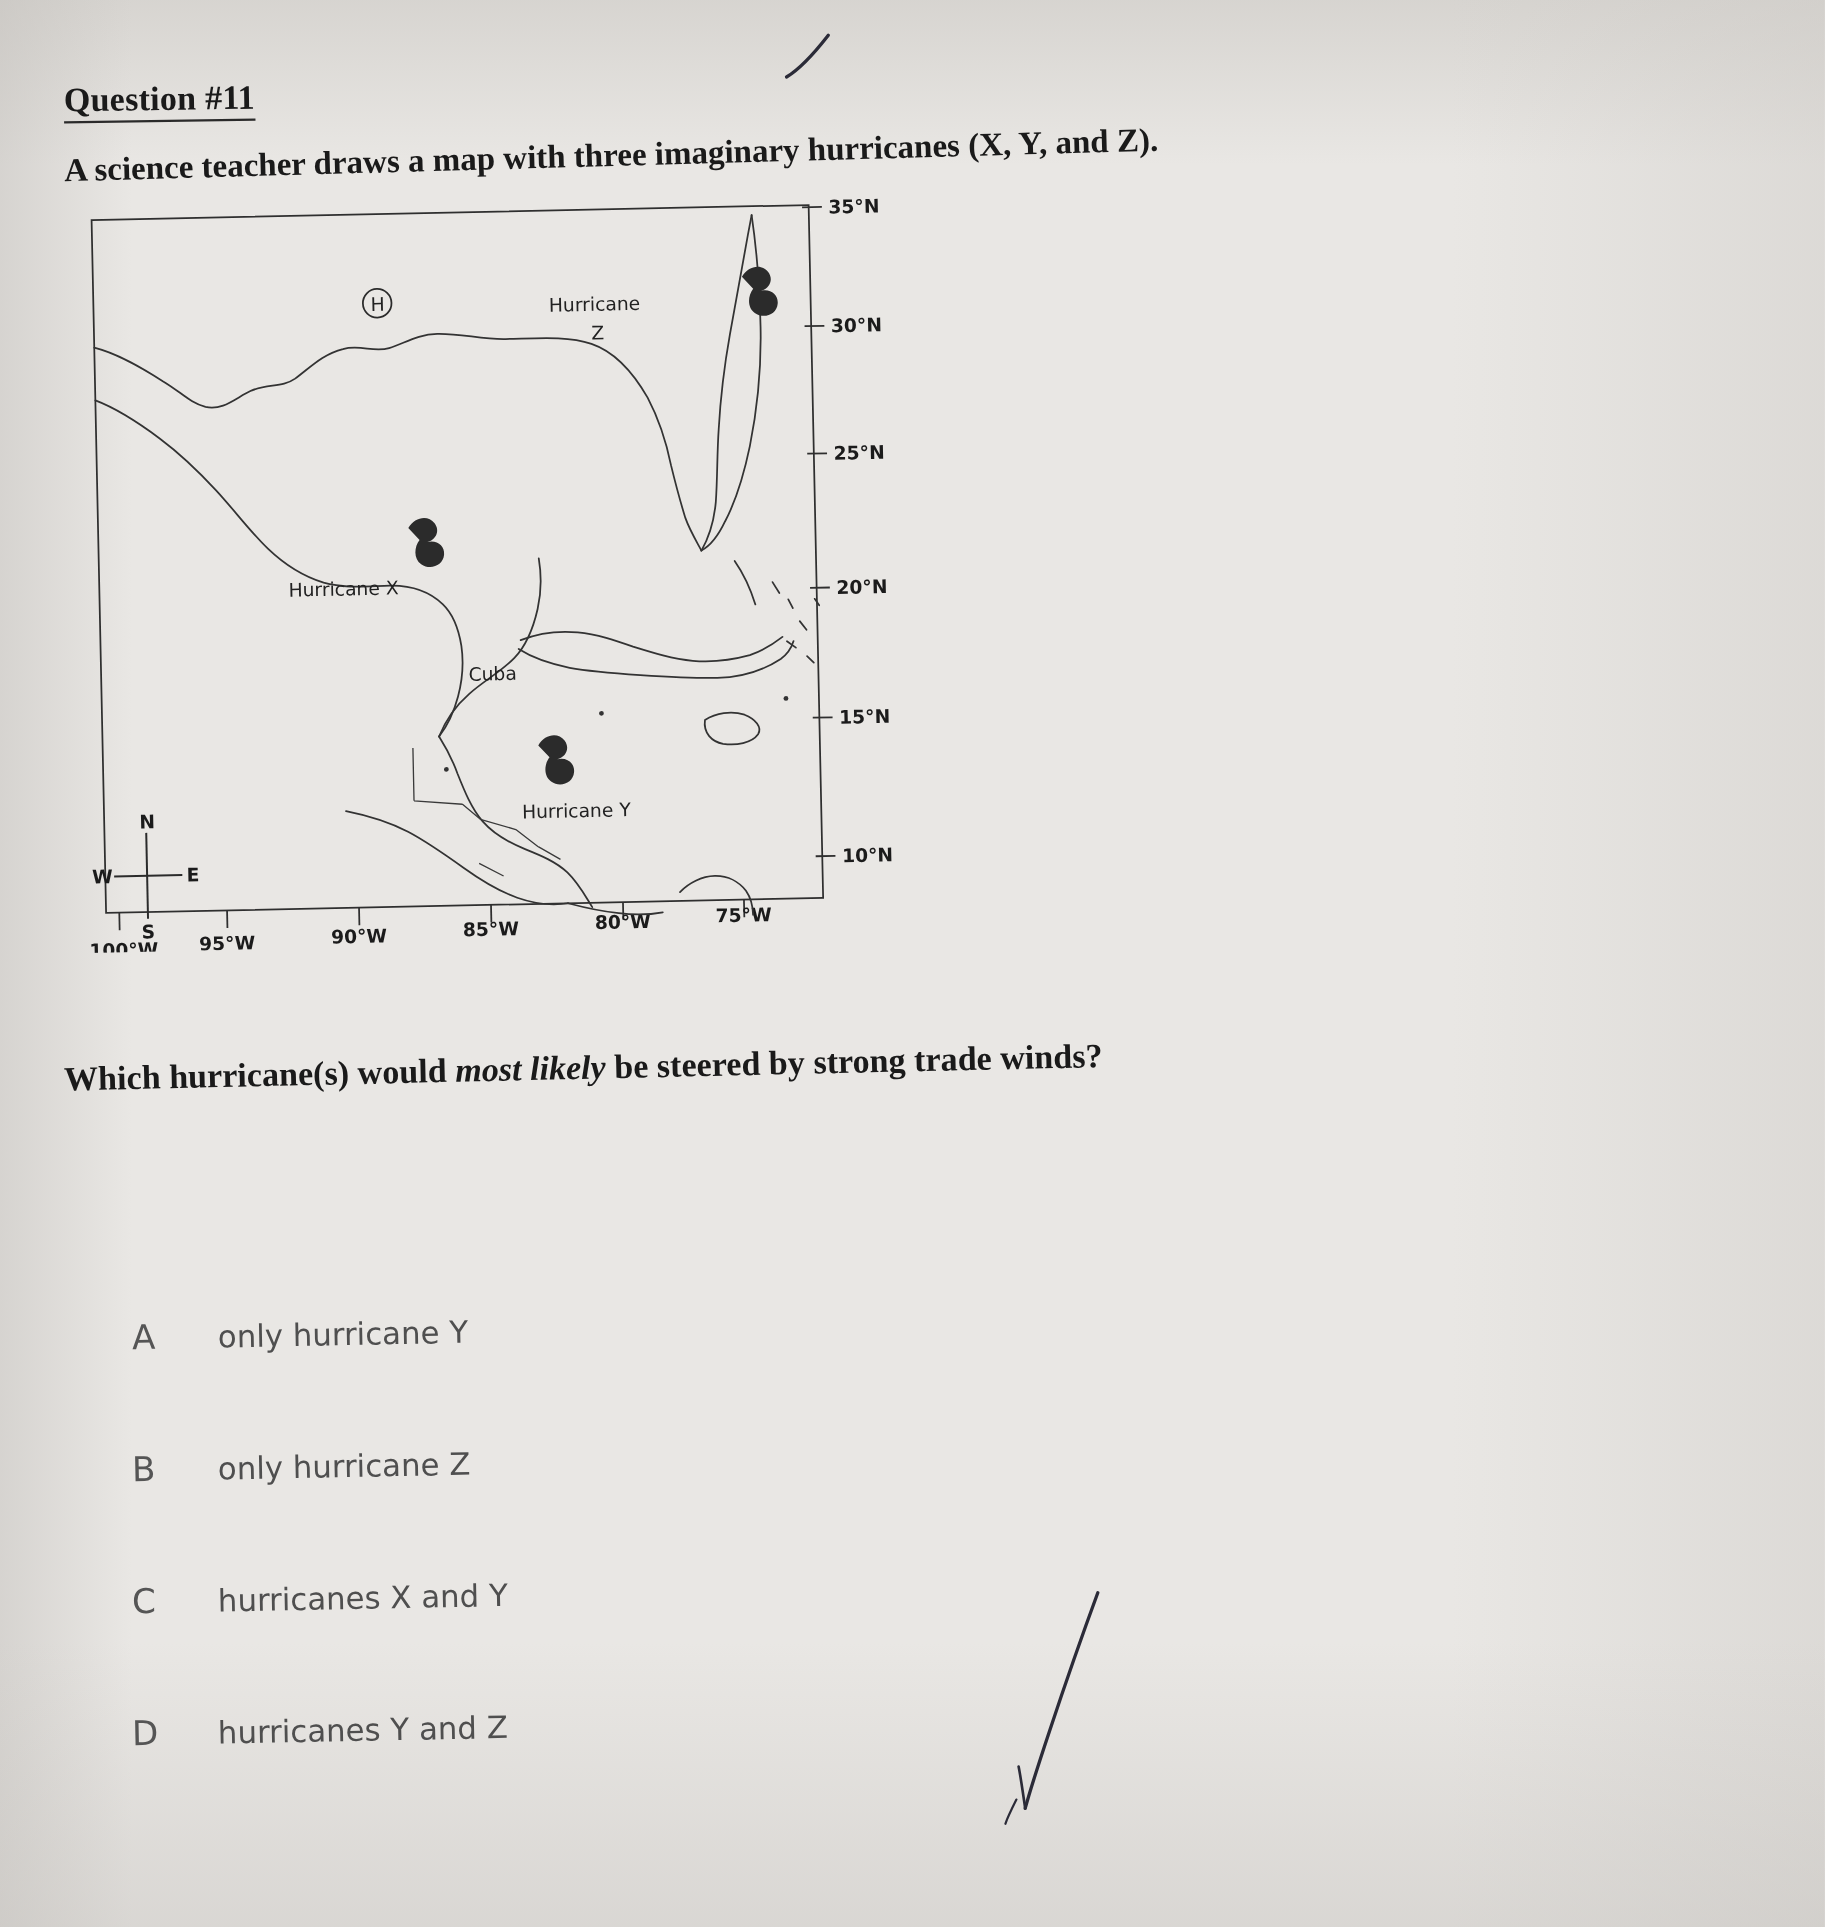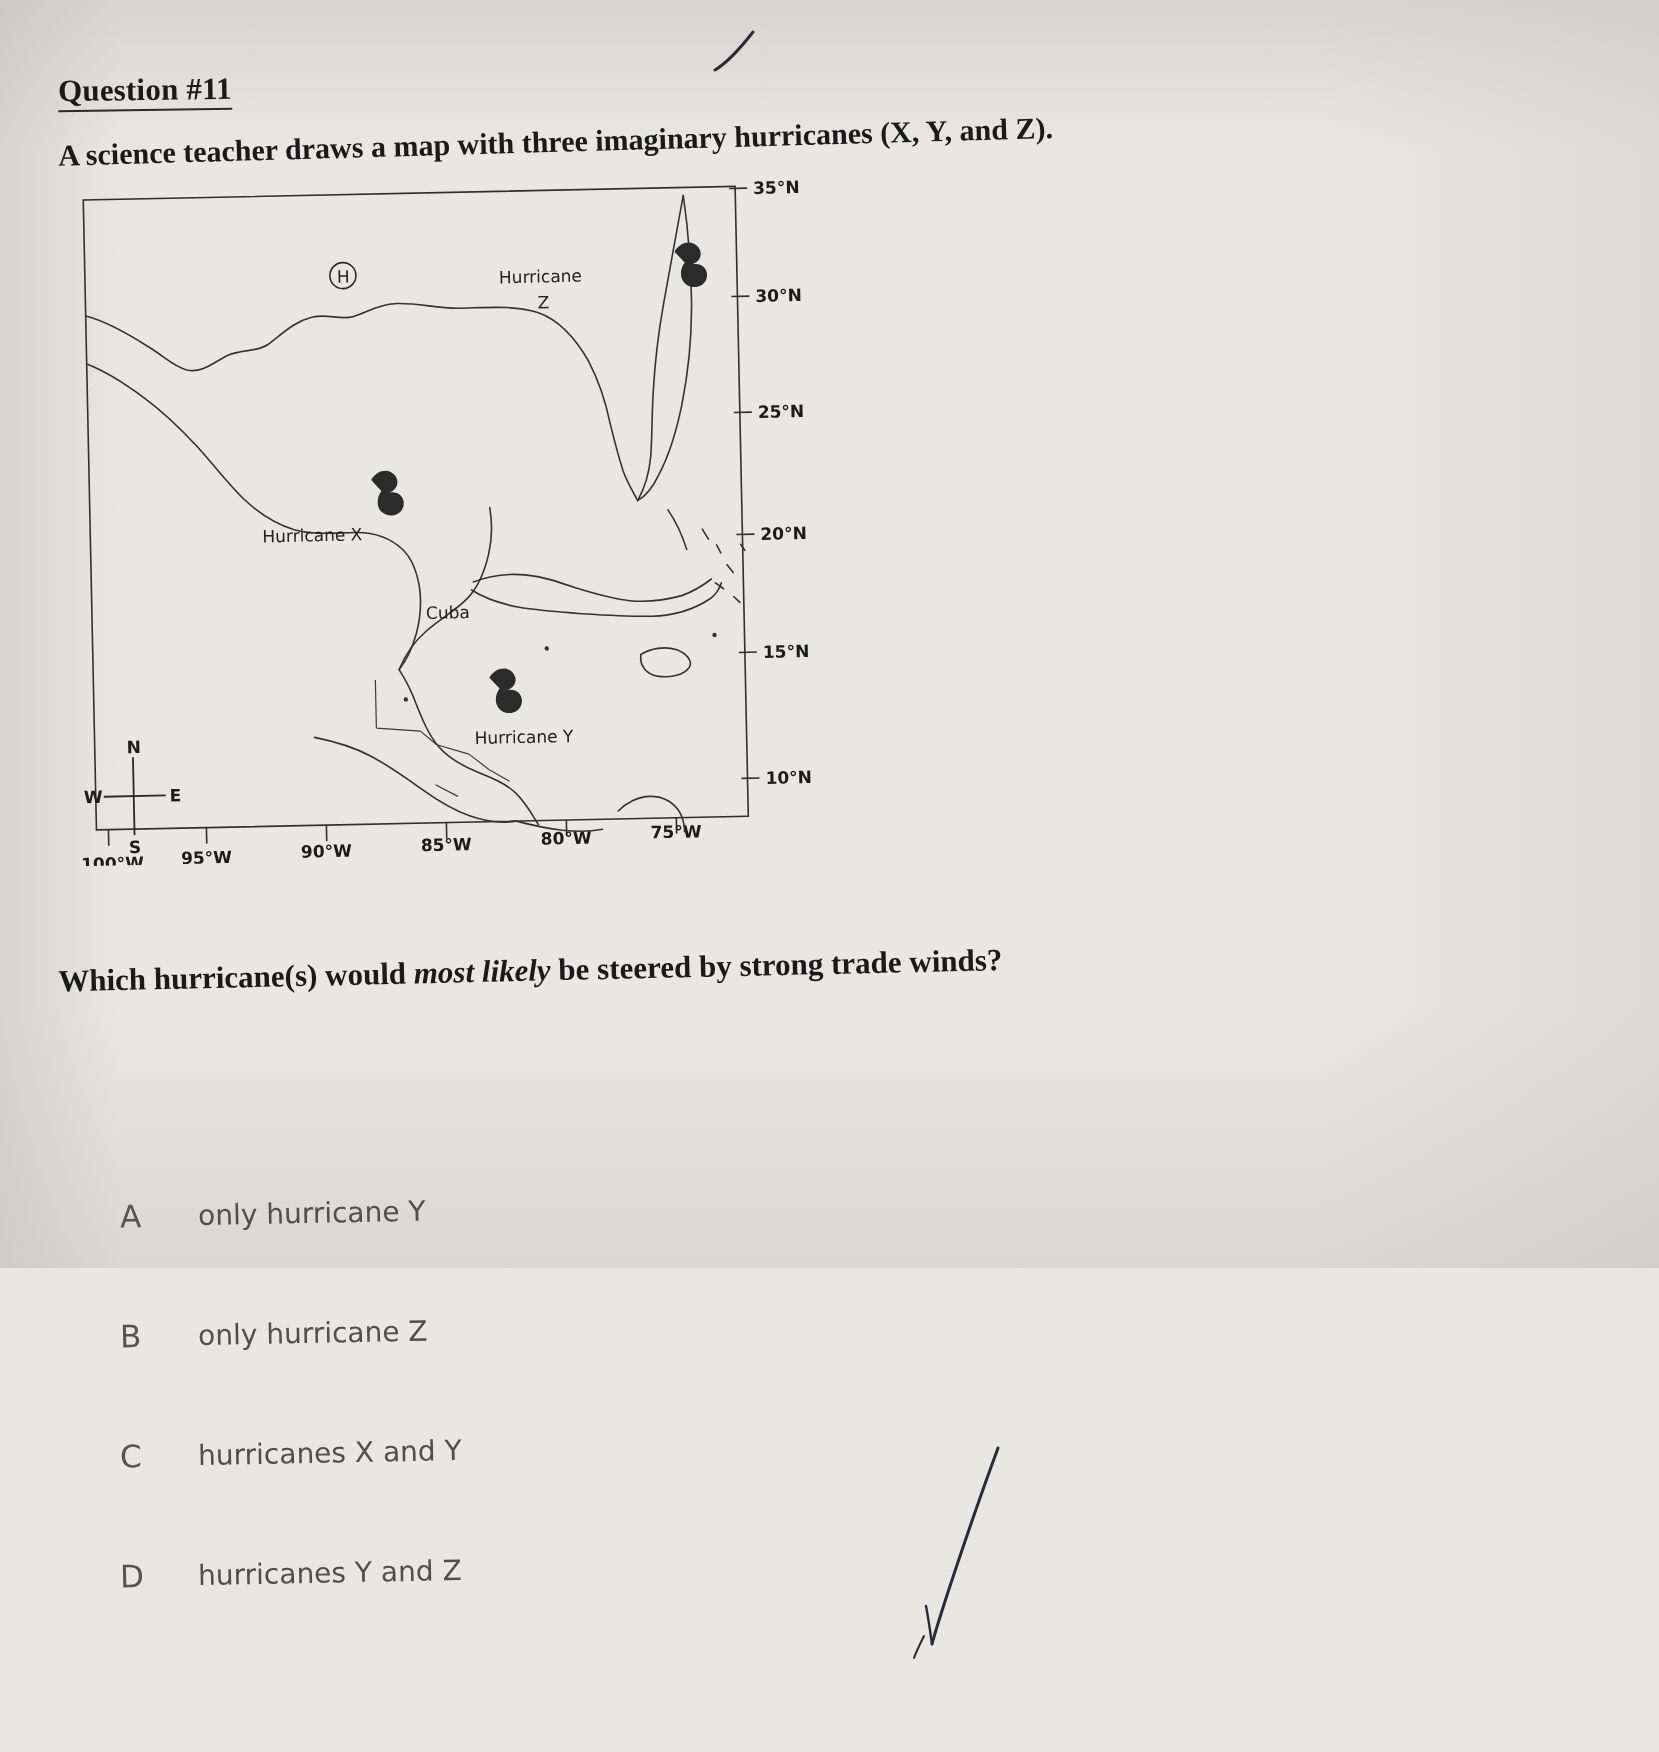--- a/index.html
+++ b/index.html
@@ -42,21 +42,21 @@
     left: 0; bottom: 0;
     width: 100%; height: 260px;
     background: linear-gradient(to top, rgba(198,195,191,0.45), rgba(255,255,255,0));
     pointer-events: none;
   }
 
   .sheet {
     position: absolute;
     left: 0; top: 0;
     width: 1659px;
-    height: 1268px;
+    height: 1752px;
   }
 
   .q-number {
     position: absolute;
     left: 58px;
     top: 72px;
     font-size: 31px;
     font-weight: bold;
     letter-spacing: 0.2px;
     border-bottom: 2px solid #2a2a2a;

